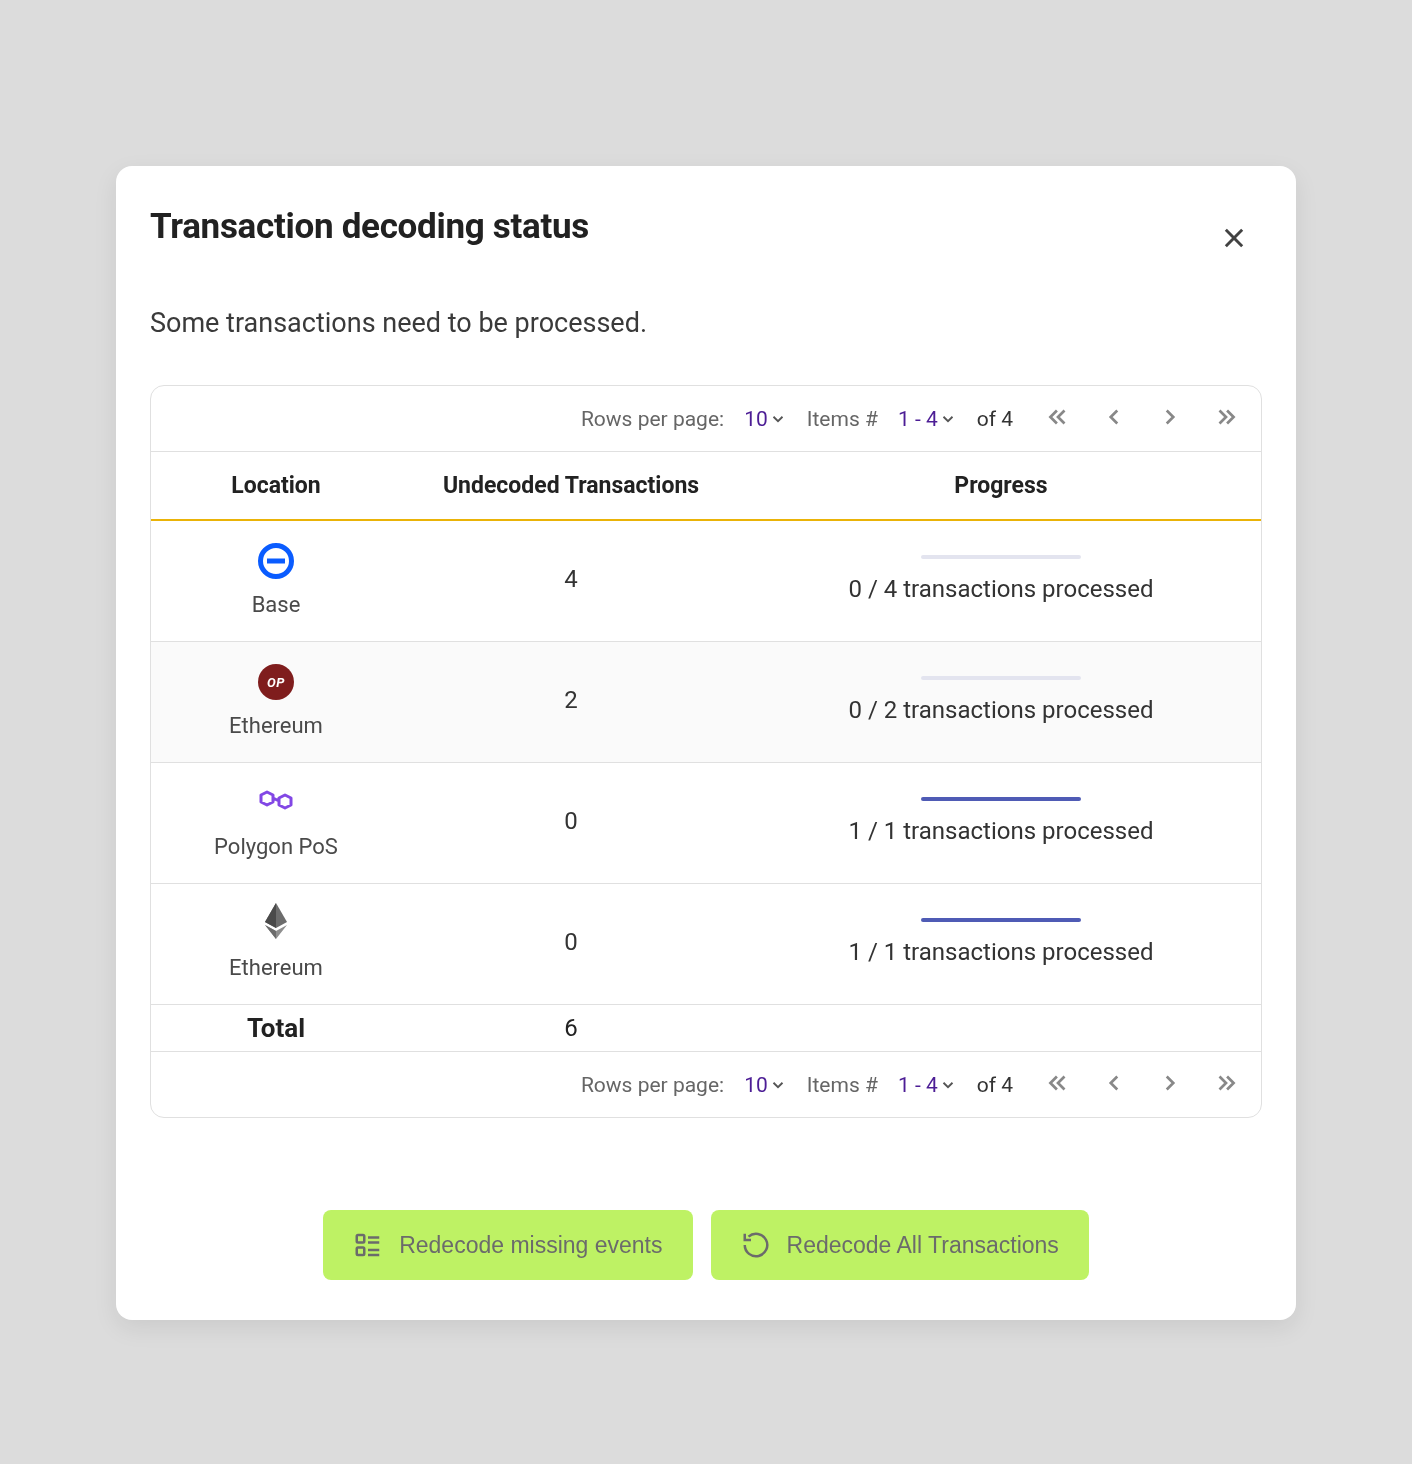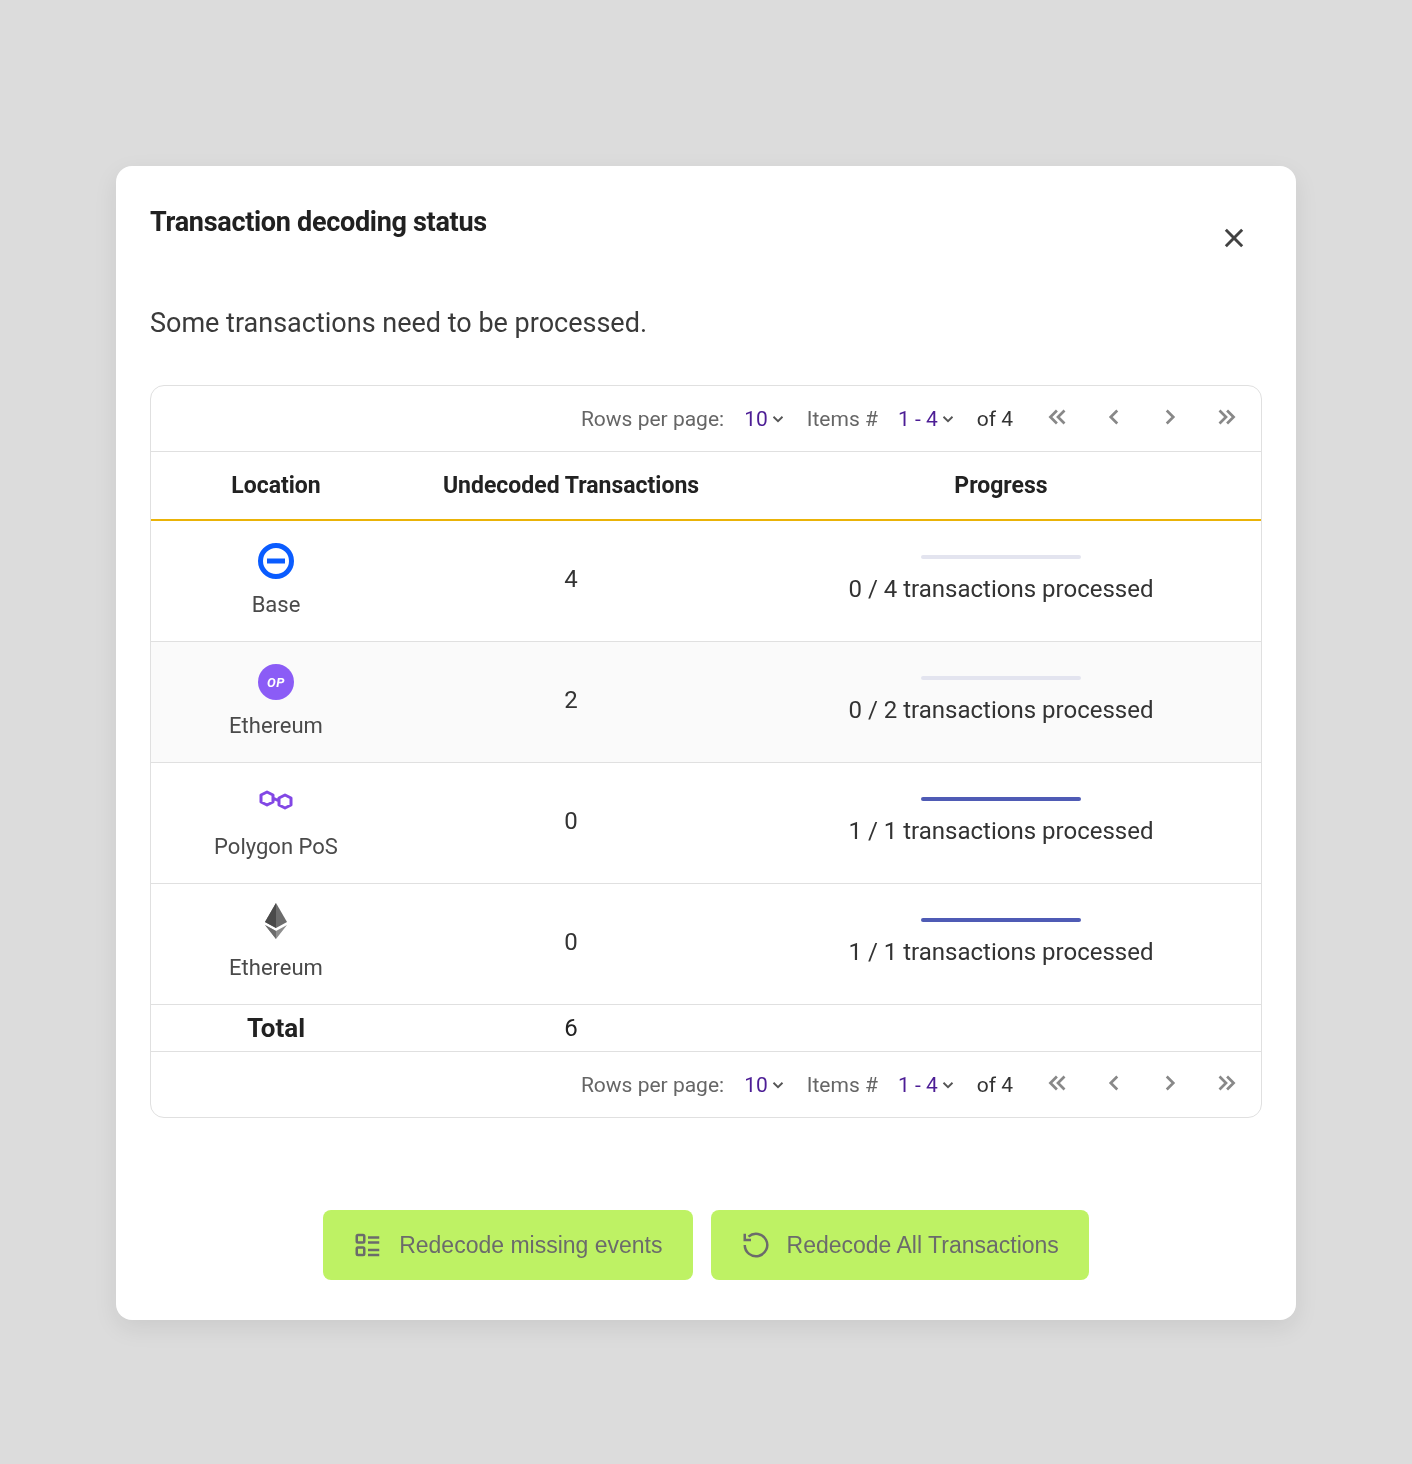--- a/index.html
+++ b/index.html
@@ -26,21 +26,21 @@
       box-shadow: 0 8px 24px rgba(0,0,0,0.08);
       position: relative;
       margin-top: 22px;
     }
     .modal-header {
       display: flex;
       justify-content: space-between;
       align-items: flex-start;
     }
     .modal-title {
-      font-size: 27px;
+      font-size: 35px;
       font-weight: 700;
       color: #212121;
       letter-spacing: -0.3px;
     }
     .close-btn {
       background: none;
       border: none;
       cursor: pointer;
       color: #424242;
       padding: 8px;
@@ -130,21 +130,21 @@
     }
     .footer-buttons button {
       background:#bef264; border:none; border-radius:8px;
       padding: 20px 30px; font-size: 23px; color:#6b6b6b;
       display:flex; align-items:center; gap:16px; cursor:pointer;
     }
     .footer-buttons svg { width: 30px; height: 30px; }
     
     .base-icon{ width:36px;height:36px;border:5px solid #0a5cff;border-radius:50%;position:relative;}
     .base-icon::after{content:"";position:absolute;left:4px;right:4px;top:50%;height:5px;background:#0a5cff;transform:translateY(-50%);}
-    .op-icon{ width:36px;height:36px;border-radius:50%;background:#8b5cf6;color:#fff;display:flex;align-items:center;justify-content:center;font-size:13px;font-weight:700;font-style:italic;letter-spacing:0.5px;}
+    .op-icon{ width:36px;height:36px;border-radius:50%;background:#7f1d1d;color:#fff;display:flex;align-items:center;justify-content:center;font-size:13px;font-weight:700;font-style:italic;letter-spacing:0.5px;}
     .poly-icon svg{width:40px;height:30px;}
     .eth-icon svg{width:26px;height:40px;}
   </style>
 </head>
 <body>
 
 <div class="modal-backdrop">
   <div class="modal">
     <div class="modal-header">
       <h1 class="modal-title">Transaction decoding status</h1>

